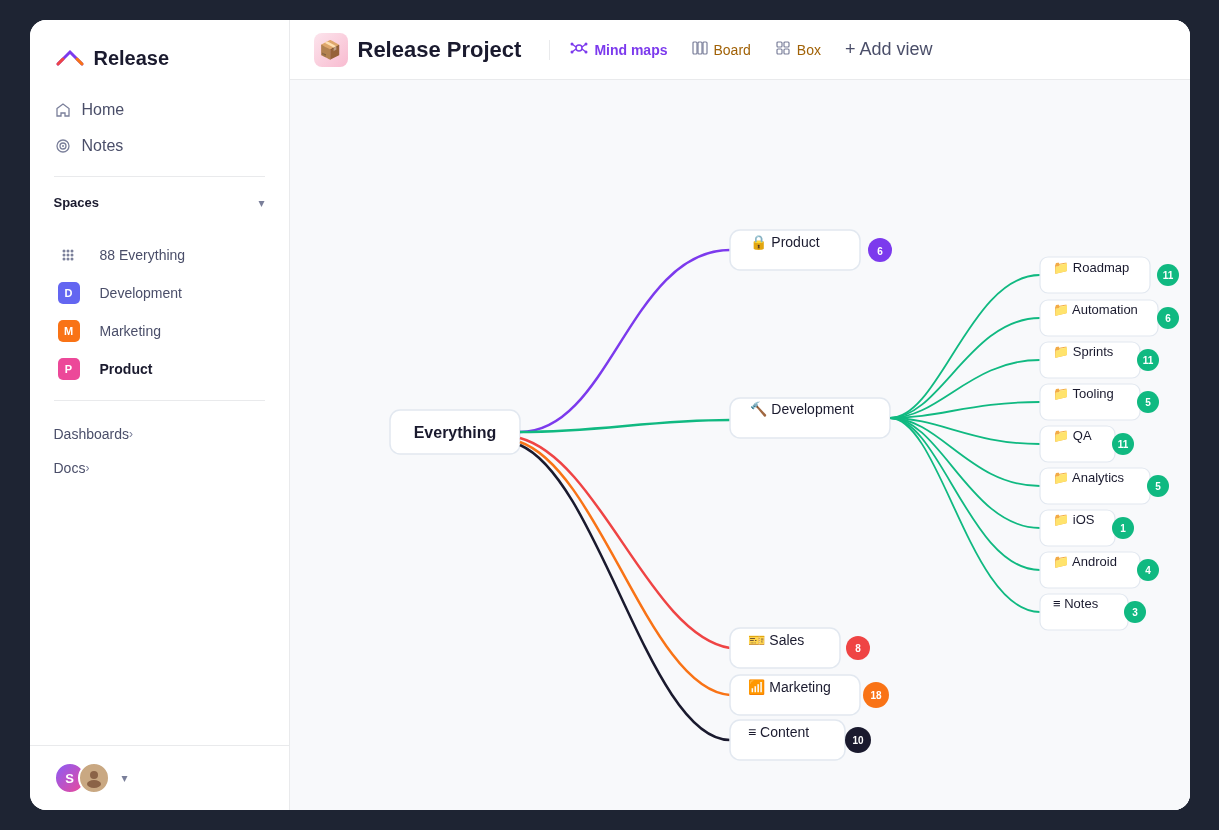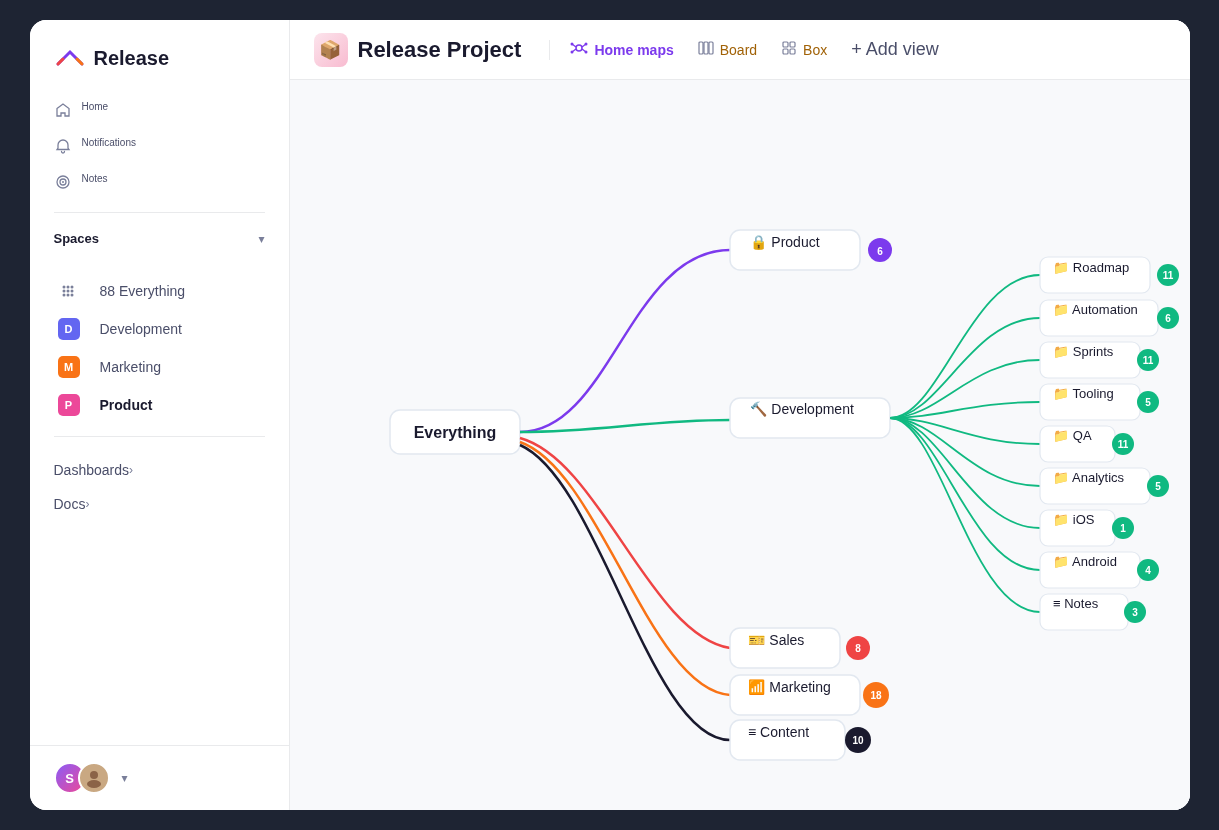--- a/index.html
+++ b/index.html
@@ -48,21 +48,21 @@
       padding: 0 12px;
     }
     .nav-item {
       display: flex;
       align-items: flex-start;
       gap: 10px;
       padding: 9px 12px;
       border-radius: 8px;
       cursor: pointer;
       color: #4a4e69;
-      font-size: 10px;
+      font-size: 16px;
       font-weight: 450;
       transition: background 0.15s;
     }
     .nav-item .nav-icon {
       width: 18px;
       height: 18px;
       display: flex;
       align-items: center;
       justify-content: center;
       color: #7a7f9a;
@@ -261,28 +261,20 @@
     </div>
 
     <div class="sidebar-nav">
       <div class="nav-item">
         <span class="nav-icon">
           <svg width="16" height="16" viewBox="0 0 16 16" fill="none">
               <path d="M2 6.5L8 2l6 4.5V14H10v-3H6v3H2V6.5z" stroke="#7a7f9a" stroke-width="1.3" fill="none"></path>
             </svg>
         </span>
         <span>Home</span>
-      </div>
-      <div class="nav-item">
-        <span class="nav-icon">
-          <svg width="16" height="16" viewBox="0 0 16 16" fill="none">
-              <path d="M8 2a5 5 0 00-5 5v3l-1 1.5h12L13 10V7a5 5 0 00-5-5zM6.5 13.5a1.5 1.5 0 003 0" stroke="#7a7f9a" stroke-width="1.3" stroke-linecap="round" fill="none"></path>
-            </svg>
-        </span>
-        <span>Notifications</span>
       </div>
       <div class="nav-item">
         <span class="nav-icon">
           <svg width="16" height="16" viewBox="0 0 16 16" fill="none">
               <circle cx="8" cy="8" r="6" stroke="#7a7f9a" stroke-width="1.3"></circle>
               <circle cx="8" cy="8" r="3" stroke="#7a7f9a" stroke-width="1.3"></circle>
               <circle cx="8" cy="8" r="1" fill="#7a7f9a"></circle>
             </svg>
         </span>
         <span>Notes</span>
@@ -371,21 +363,21 @@
               <line x1="2" y1="4" x2="6" y2="7" stroke="#7c3aed" stroke-width="1.3"></line>
               <line x1="2" y1="12" x2="6" y2="9" stroke="#7c3aed" stroke-width="1.3"></line>
               <line x1="12" y1="7" x2="16" y2="4" stroke="#7c3aed" stroke-width="1.3"></line>
               <line x1="12" y1="9" x2="16" y2="12" stroke="#7c3aed" stroke-width="1.3"></line>
               <circle cx="2" cy="4" r="1.5" fill="#7c3aed"></circle>
               <circle cx="2" cy="12" r="1.5" fill="#7c3aed"></circle>
               <circle cx="16" cy="4" r="1.5" fill="#7c3aed"></circle>
               <circle cx="16" cy="12" r="1.5" fill="#7c3aed"></circle>
             </svg>
         </span>
-        <span>Home maps</span>
+        <span>Mind maps</span>
       </div>
       <div class="tab">
         <span class="tab-icon">
           <svg width="16" height="16" viewBox="0 0 16 16" fill="none">
               <rect x="1" y="2" width="4" height="12" rx="1" stroke="#7a7f9a" stroke-width="1.2"></rect>
               <rect x="6" y="2" width="4" height="12" rx="1" stroke="#7a7f9a" stroke-width="1.2"></rect>
               <rect x="11" y="2" width="4" height="12" rx="1" stroke="#7a7f9a" stroke-width="1.2"></rect>
             </svg>
         </span>
         <span>Board</span>

